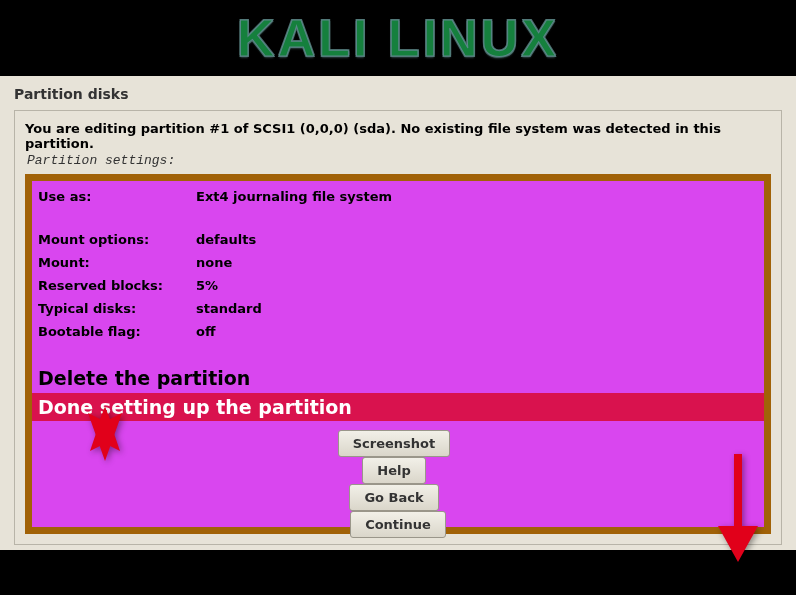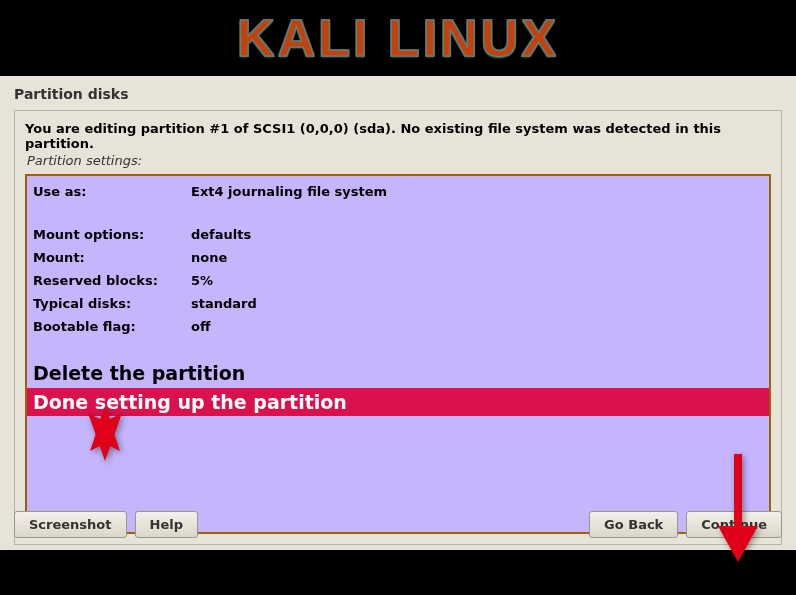--- a/index.html
+++ b/index.html
@@ -16,21 +16,21 @@
       background: #000;
       display: flex;
       align-items: center;
       justify-content: center;
     }
     .kali-logo {
       font-family: Impact, "Arial Black", sans-serif;
       font-size: 52px;
       font-weight: 900;
       letter-spacing: 3px;
-      color: #c2410c;
+      color: #15803d;
       text-shadow: 
         -1px -1px 0 #4a6a6a,
         1px -1px 0 #4a6a6a,
         -1px 1px 0 #4a6a6a,
         1px 1px 0 #4a6a6a,
         0 2px 2px rgba(80,120,120,0.5);
       -webkit-text-stroke: 1px #5a8888;
     }
     .main-panel {
       background: #e7e3d8;
@@ -55,24 +55,25 @@
       font-size: 13px;
       color: #000;
       padding-bottom: 2px;
     }
     .subtitle {
       font-style: italic;
       font-size: 13px;
       color: #333;
       padding-left: 2px;
       margin-bottom: 6px;
+      font-family: Liberation Mono, monospace;
     }
     .settings-box {
-      background: #c4b5fd;
-      border: 2px solid #a16207;
+      background: #d946ef;
+      border: 7px solid #a16207;
       min-height: 360px;
       position: relative;
     }
     .setting-row {
       display: flex;
       padding: 4px 6px;
       font-weight: bold;
       font-size: 13px;
     }
     .setting-row.first { padding-top: 8px; }
@@ -97,20 +98,21 @@
       color: #fff;
       padding: 3px 6px;
     }
     .button-bar {
       position: absolute;
       bottom: 12px;
       left: 14px;
       right: 14px;
       display: flex;
       align-items: center;
+      flex-direction: column;
     }
     .btn {
       background: linear-gradient(#f2f0e8, #dad6ca);
       border: 1px solid #9a968a;
       border-radius: 3px;
       padding: 5px 14px;
       font-size: 13px;
       font-weight: bold;
       color: #333;
       cursor: pointer;

